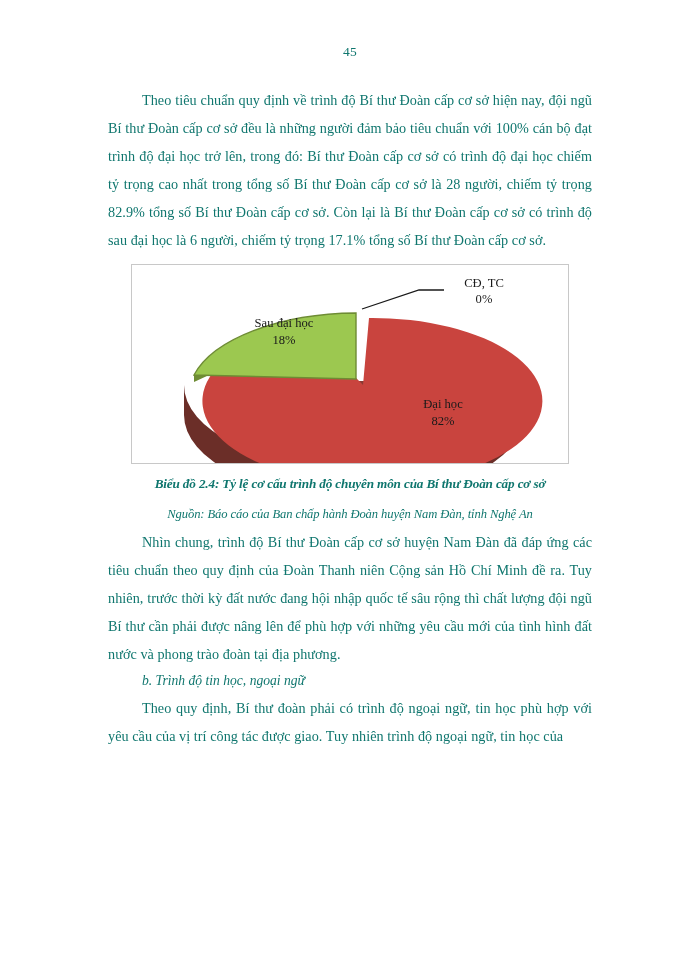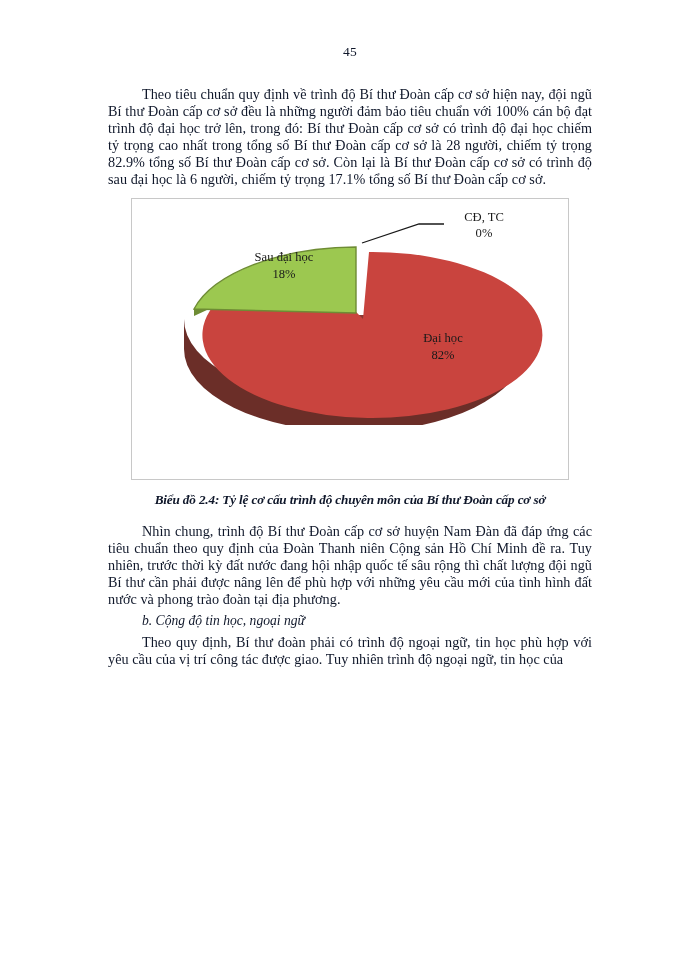--- a/index.html
+++ b/index.html
@@ -7,21 +7,21 @@
     padding: 0;
     background: #ffffff;
   }
   .page {
     position: relative;
     width: 700px;
     height: 960px;
     background: #ffffff;
     overflow: hidden;
     font-family: "Liberation Serif", "DejaVu Serif", serif;
-    color: #0f172a;
+    color: #0f766e;
   }
   .page-number {
     position: absolute;
     top: 44px;
     left: 0;
     width: 700px;
     text-align: center;
     font-size: 13.5px;
     letter-spacing: 0.2px;
   }
@@ -35,41 +35,41 @@
     font-weight: bold;
     font-style: italic;
     font-size: 13.2px;
     text-align: center;
     margin: 0 0 7px 0;
     letter-spacing: -0.1px;
   }
   p.body {
     margin: 0;
     font-size: 14.2px;
-    line-height: 17px;
+    line-height: 28px;
     text-align: justify;
     text-justify: inter-word;
     text-indent: 34px;
     letter-spacing: 0.05px;
   }
   .subheading {
     margin: 0;
     font-size: 13.6px;
     font-style: italic;
     line-height: 26.2px;
     text-indent: 34px;
   }
   
   .chart-block {
     margin: 10px 0 0 0;
   }
   .chart-frame {
     position: relative;
     width: 438px;
-    height: 282px;
+    height: 200px;
     margin: 0 auto;
     border: 1px solid #c8c8c8;
     background: #ffffff;
     box-sizing: border-box;
     overflow: hidden;
   }
   .chart-svg {
     display: block;
     width: 436px;
     height: 226px;
@@ -133,22 +133,23 @@
 
           <text class="slice-label" x="152" y="62">Sau đại học</text>
           <text class="slice-label" x="152" y="79">18%</text>
 
           <text class="slice-label" x="311" y="143">Đại học</text>
           <text class="slice-label" x="311" y="160">82%</text>
         </svg>
       </div>
 
       <div class="caption">Biểu đồ 2.4: Tỷ lệ cơ cấu trình độ chuyên môn của Bí thư Đoàn cấp cơ sở</div>
+      <div class="source">Nguồn: Báo cáo của Ban chấp hành Đoàn huyện Nam Đàn, tỉnh Nghệ An</div>
     </div>
 
     <p class="body">Nhìn chung, trình độ Bí thư Đoàn cấp cơ sở huyện Nam Đàn đã đáp ứng các tiêu chuẩn theo quy định của Đoàn Thanh niên Cộng sản Hồ Chí Minh đề ra. Tuy nhiên, trước thời kỳ đất nước đang hội nhập quốc tế sâu rộng thì chất lượng đội ngũ Bí thư cần phải được nâng lên để phù hợp với những yêu cầu mới của tình hình đất nước và phong trào đoàn tại địa phương.</p>
 
-    <p class="subheading">b. Cộng độ tin học, ngoại ngữ</p>
+    <p class="subheading">b. Trình độ tin học, ngoại ngữ</p>
 
     <p class="body">Theo quy định, Bí thư đoàn phải có trình độ ngoại ngữ, tin học phù hợp với yêu cầu của vị trí công tác được giao. Tuy nhiên trình độ ngoại ngữ, tin học của</p>
 
   </div>
 </div>
 
 </body></html>

